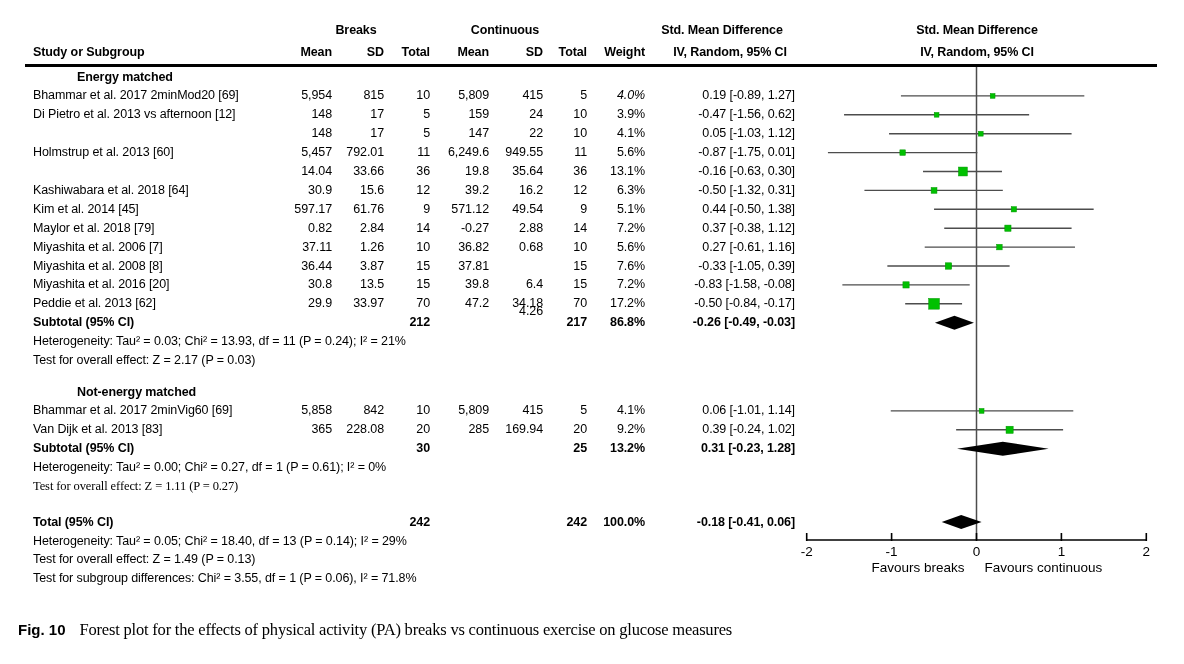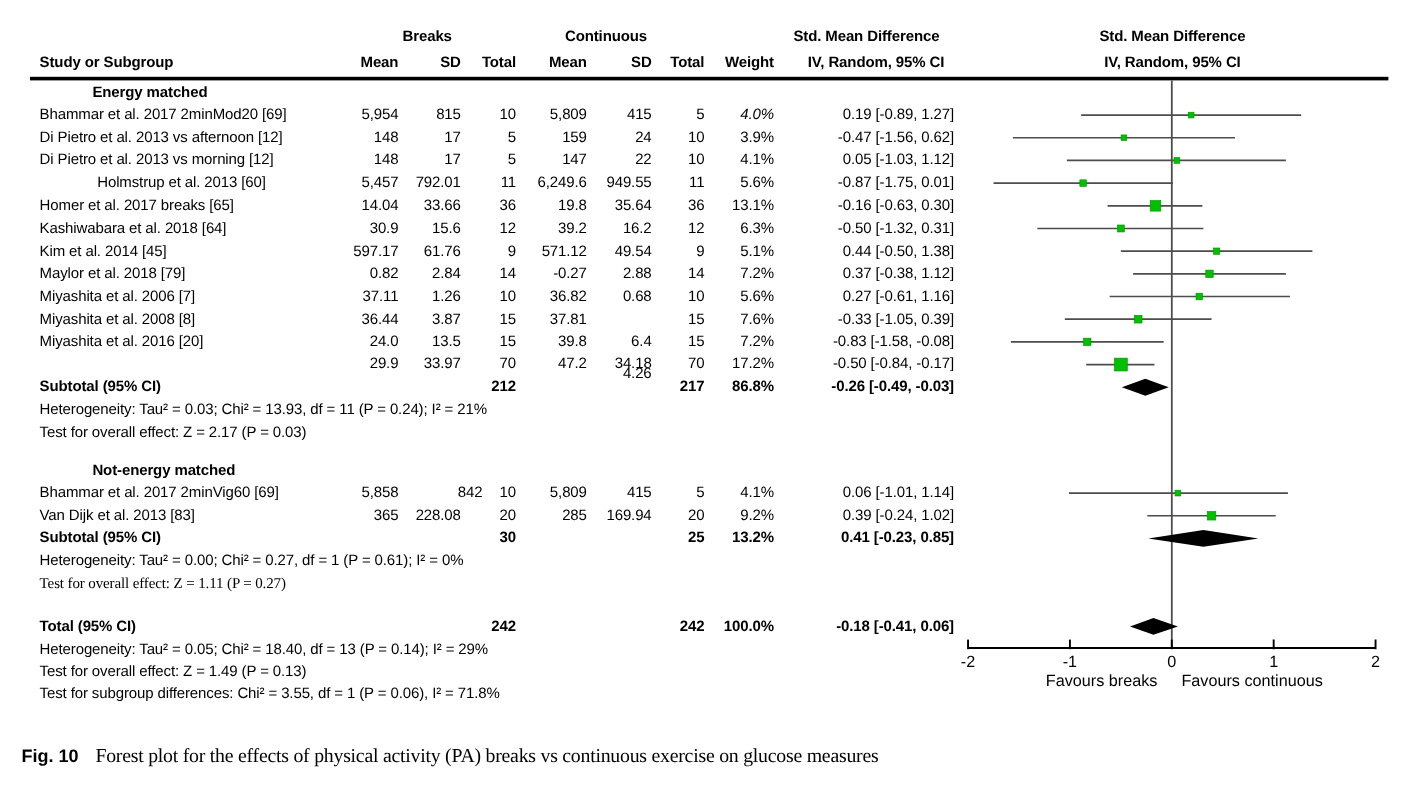--- a/index.html
+++ b/index.html
@@ -59,43 +59,41 @@
         <div class="cell r" style="top: 0px; left: 252px; width: 80px;">148</div>
         <div class="cell r" style="top: 0px; left: 314px; width: 70px;">17</div>
         <div class="cell r" style="top: 0px; left: 375px; width: 55px;">5</div>
         <div class="cell r" style="top: 0px; left: 409px; width: 80px;">159</div>
         <div class="cell r" style="top: 0px; left: 473px; width: 70px;">24</div>
         <div class="cell r" style="top: 0px; left: 532px; width: 55px;">10</div>
         <div class="cell r" style="top: 0px; left: 585px; width: 60px;">3.9%</div>
         <div class="cell r" style="top: 0px; left: 645px; width: 150px;">-0.47 [-1.56, 0.62]</div>
       </div>
       <div class="row" style="top: 124.2px;">
-        <div class="cell" style="top: 0px; left: 33px; width: 245px;">Di Pietro et al. 2013 vs morning [12]</div>
         <div class="cell r" style="top: 0px; left: 252px; width: 80px;">148</div>
         <div class="cell r" style="top: 0px; left: 314px; width: 70px;">17</div>
         <div class="cell r" style="top: 0px; left: 375px; width: 55px;">5</div>
         <div class="cell r" style="top: 0px; left: 409px; width: 80px;">147</div>
         <div class="cell r" style="top: 0px; left: 473px; width: 70px;">22</div>
         <div class="cell r" style="top: 0px; left: 532px; width: 55px;">10</div>
         <div class="cell r" style="top: 0px; left: 585px; width: 60px;">4.1%</div>
         <div class="cell r" style="top: 0px; left: 645px; width: 150px;">0.05 [-1.03, 1.12]</div>
       </div>
       <div class="row" style="top: 143.1px;">
-        <div class="cell" style="top: 0px; left: 33px; width: 245px; margin-left: 48px;">Holmstrup et al. 2013 [60]</div>
+        <div class="cell" style="top: 0px; left: 33px; width: 245px;">Holmstrup et al. 2013 [60]</div>
         <div class="cell r" style="top: 0px; left: 252px; width: 80px;">5,457</div>
         <div class="cell r" style="top: 0px; left: 314px; width: 70px;">792.01</div>
         <div class="cell r" style="top: 0px; left: 375px; width: 55px;">11</div>
         <div class="cell r" style="top: 0px; left: 409px; width: 80px;">6,249.6</div>
         <div class="cell r" style="top: 0px; left: 473px; width: 70px;">949.55</div>
         <div class="cell r" style="top: 0px; left: 532px; width: 55px;">11</div>
         <div class="cell r" style="top: 0px; left: 585px; width: 60px;">5.6%</div>
         <div class="cell r" style="top: 0px; left: 645px; width: 150px;">-0.87 [-1.75, 0.01]</div>
       </div>
       <div class="row" style="top: 162px;">
-        <div class="cell" style="top: 0px; left: 33px; width: 245px;">Homer et al. 2017 breaks [65]</div>
         <div class="cell r" style="top: 0px; left: 252px; width: 80px;">14.04</div>
         <div class="cell r" style="top: 0px; left: 314px; width: 70px;">33.66</div>
         <div class="cell r" style="top: 0px; left: 375px; width: 55px;">36</div>
         <div class="cell r" style="top: 0px; left: 409px; width: 80px;">19.8</div>
         <div class="cell r" style="top: 0px; left: 473px; width: 70px;">35.64</div>
         <div class="cell r" style="top: 0px; left: 532px; width: 55px;">36</div>
         <div class="cell r" style="top: 0px; left: 585px; width: 60px;">13.1%</div>
         <div class="cell r" style="top: 0px; left: 645px; width: 150px;">-0.16 [-0.63, 0.30]</div>
       </div>
       <div class="row" style="top: 180.9px;">
@@ -148,30 +146,31 @@
         <div class="cell r" style="top: 0px; left: 314px; width: 70px;">3.87</div>
         <div class="cell r" style="top: 0px; left: 375px; width: 55px;">15</div>
         <div class="cell r" style="top: 0px; left: 409px; width: 80px;">37.81</div>
         <div class="cell r" style="top: 0px; left: 473px; width: 70px; margin-top: 45px;">4.26</div>
         <div class="cell r" style="top: 0px; left: 532px; width: 55px;">15</div>
         <div class="cell r" style="top: 0px; left: 585px; width: 60px;">7.6%</div>
         <div class="cell r" style="top: 0px; left: 645px; width: 150px;">-0.33 [-1.05, 0.39]</div>
       </div>
       <div class="row" style="top: 275.4px;">
         <div class="cell" style="top: 0px; left: 33px; width: 245px;">Miyashita et al. 2016 [20]</div>
-        <div class="cell r" style="top: 0px; left: 252px; width: 80px;">24.0</div>
+        <div class="cell r" style="top: 0px; left: 252px; width: 80px;">30.8</div>
         <div class="cell r" style="top: 0px; left: 314px; width: 70px;">13.5</div>
         <div class="cell r" style="top: 0px; left: 375px; width: 55px;">15</div>
         <div class="cell r" style="top: 0px; left: 409px; width: 80px;">39.8</div>
         <div class="cell r" style="top: 0px; left: 473px; width: 70px;">6.4</div>
         <div class="cell r" style="top: 0px; left: 532px; width: 55px;">15</div>
         <div class="cell r" style="top: 0px; left: 585px; width: 60px;">7.2%</div>
         <div class="cell r" style="top: 0px; left: 645px; width: 150px;">-0.83 [-1.58, -0.08]</div>
       </div>
       <div class="row" style="top: 294.3px;">
+        <div class="cell" style="top: 0px; left: 33px; width: 245px;">Peddie et al. 2013 [62]</div>
         <div class="cell r" style="top: 0px; left: 252px; width: 80px;">29.9</div>
         <div class="cell r" style="top: 0px; left: 314px; width: 70px;">33.97</div>
         <div class="cell r" style="top: 0px; left: 375px; width: 55px;">70</div>
         <div class="cell r" style="top: 0px; left: 409px; width: 80px;">47.2</div>
         <div class="cell r" style="top: 0px; left: 473px; width: 70px;">34.18</div>
         <div class="cell r" style="top: 0px; left: 532px; width: 55px;">70</div>
         <div class="cell r" style="top: 0px; left: 585px; width: 60px;">17.2%</div>
         <div class="cell r" style="top: 0px; left: 645px; width: 150px;">-0.50 [-0.84, -0.17]</div>
       </div>
       <div class="row" style="top: 313.2px;">
@@ -186,21 +185,21 @@
       </div>
       <div class="row" style="top: 351px;">
         <div class="cell" style="top: 0px; left: 33px; width: 560px;">Test for overall effect: Z = 2.17 (P = 0.03)</div>
       </div>
       <div class="row" style="top: 382.5px;">
         <div class="cell b" style="top: 0px; left: 77px; width: 300px;">Not-energy matched</div>
       </div>
       <div class="row" style="top: 401.4px;">
         <div class="cell" style="top: 0px; left: 33px; width: 245px;">Bhammar et al. 2017 2minVig60 [69]</div>
         <div class="cell r" style="top: 0px; left: 252px; width: 80px;">5,858</div>
-        <div class="cell r" style="top: 0px; left: 314px; width: 70px; padding-left: 18px;">842</div>
+        <div class="cell r" style="top: 0px; left: 314px; width: 70px;">842</div>
         <div class="cell r" style="top: 0px; left: 375px; width: 55px;">10</div>
         <div class="cell r" style="top: 0px; left: 409px; width: 80px;">5,809</div>
         <div class="cell r" style="top: 0px; left: 473px; width: 70px;">415</div>
         <div class="cell r" style="top: 0px; left: 532px; width: 55px;">5</div>
         <div class="cell r" style="top: 0px; left: 585px; width: 60px;">4.1%</div>
         <div class="cell r" style="top: 0px; left: 645px; width: 150px;">0.06 [-1.01, 1.14]</div>
       </div>
       <div class="row" style="top: 420.3px;">
         <div class="cell" style="top: 0px; left: 33px; width: 245px;">Van Dijk et al. 2013 [83]</div>
         <div class="cell r" style="top: 0px; left: 252px; width: 80px;">365</div>
@@ -210,21 +209,21 @@
         <div class="cell r" style="top: 0px; left: 473px; width: 70px;">169.94</div>
         <div class="cell r" style="top: 0px; left: 532px; width: 55px;">20</div>
         <div class="cell r" style="top: 0px; left: 585px; width: 60px;">9.2%</div>
         <div class="cell r" style="top: 0px; left: 645px; width: 150px;">0.39 [-0.24, 1.02]</div>
       </div>
       <div class="row" style="top: 439.2px;">
         <div class="cell b" style="top: 0px; left: 33px; width: 245px;">Subtotal (95% CI)</div>
         <div class="cell r b" style="top: 0px; left: 375px; width: 55px;">30</div>
         <div class="cell r b" style="top: 0px; left: 532px; width: 55px;">25</div>
         <div class="cell r b" style="top: 0px; left: 585px; width: 60px;">13.2%</div>
-        <div class="cell r b" style="top: 0px; left: 645px; width: 150px;">0.41 [-0.23, 0.85]</div>
+        <div class="cell r b" style="top: 0px; left: 645px; width: 150px;">0.31 [-0.23, 1.28]</div>
       </div>
       <div class="row" style="top: 458.1px;">
         <div class="cell" style="top: 0px; left: 33px; width: 560px;">Heterogeneity: Tau² = 0.00; Chi² = 0.27, df = 1 (P = 0.61); I² = 0%</div>
       </div>
       <div class="row" style="top: 477px;">
         <div class="cell" style="top: 0px; left: 33px; width: 560px; font-family: Liberation Serif, serif;">Test for overall effect: Z = 1.11 (P = 0.27)</div>
       </div>
       <div class="row" style="top: 512.5px;">
         <div class="cell b" style="top: 0px; left: 33px; width: 245px;">Total (95% CI)</div>
         <div class="cell r b" style="top: 0px; left: 375px; width: 55px;">242</div>

